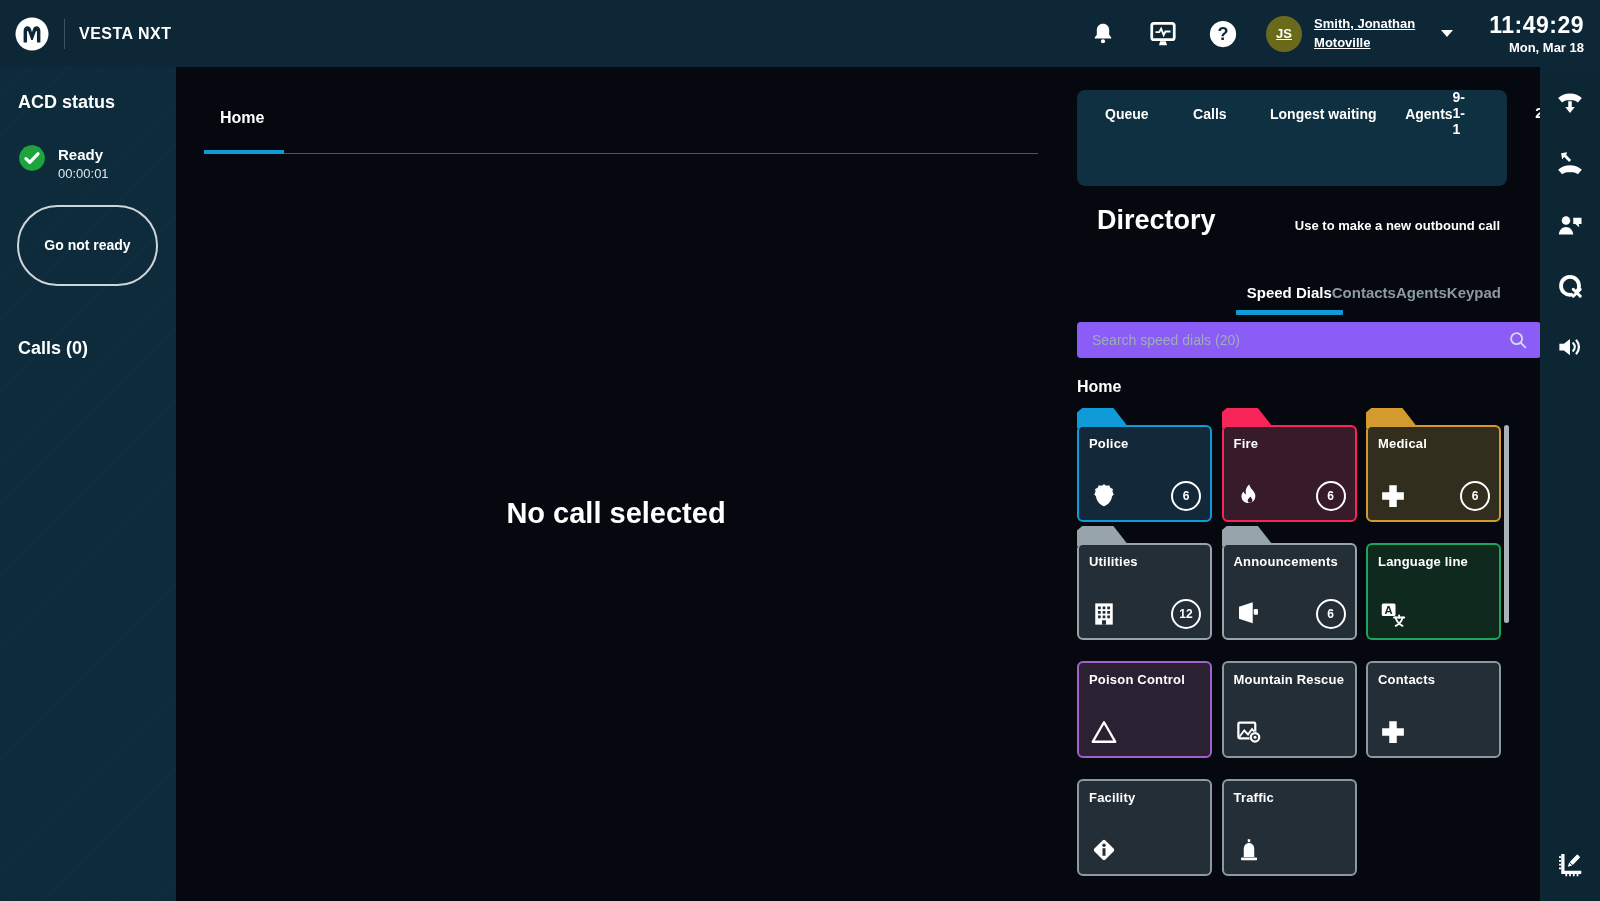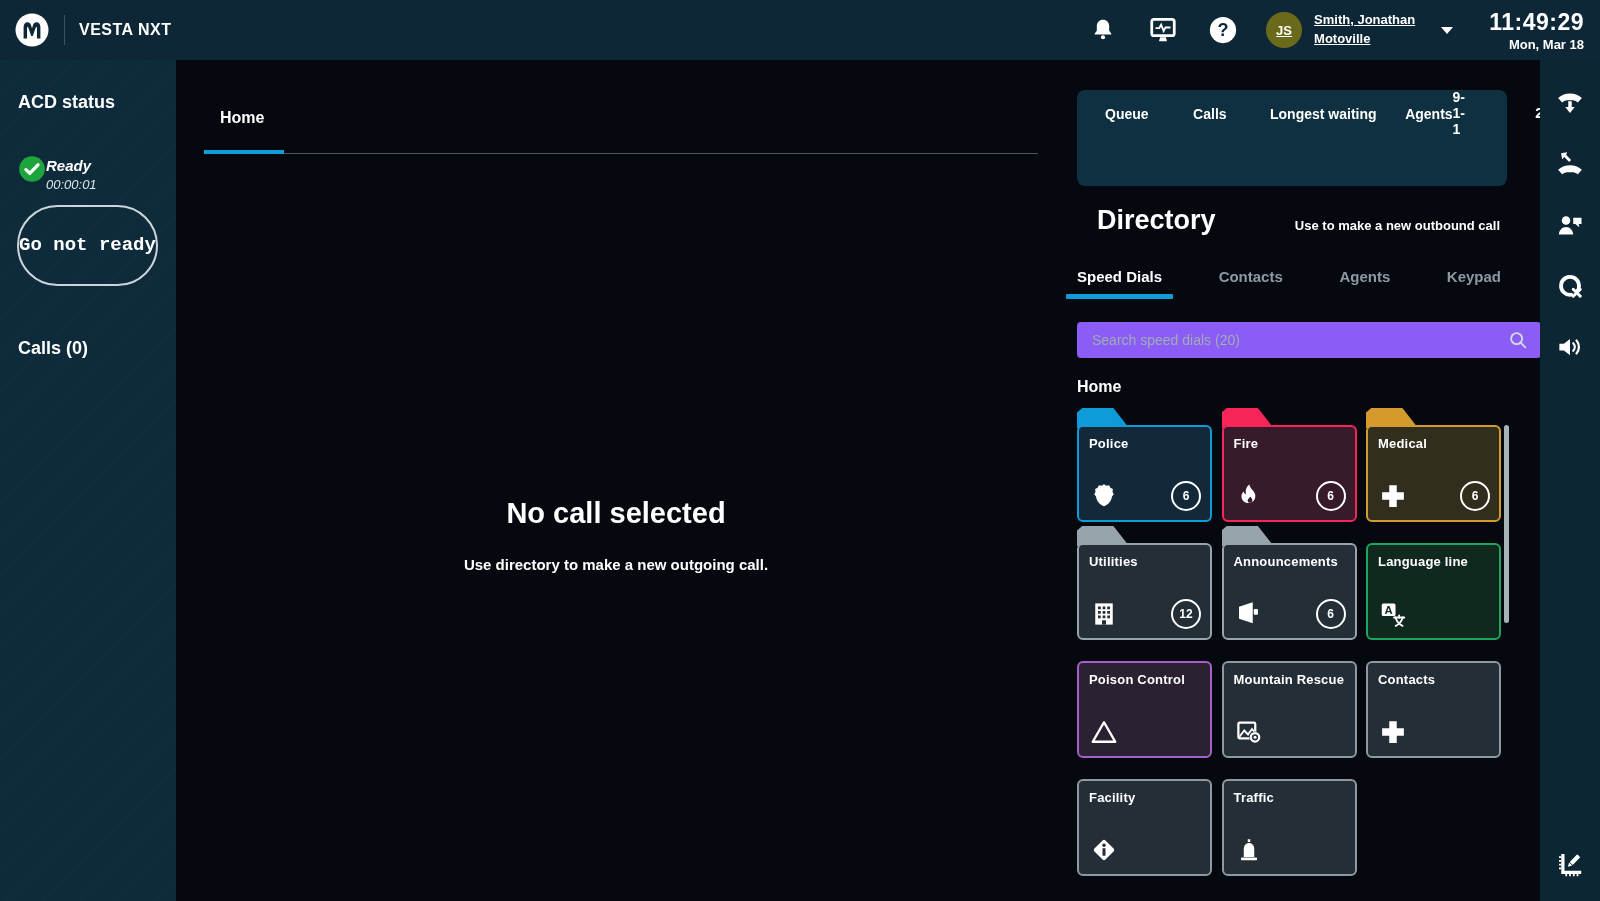--- a/index.html
+++ b/index.html
@@ -1,47 +1,47 @@
 <!DOCTYPE html>
 <html><head>
 <meta charset="utf-8">
 <style>
   * { margin:0; padding:0; box-sizing:border-box; }
   html,body { width:1600px; height:901px; background:#05080f; overflow:hidden; }
   body { font-family:"Liberation Sans","DejaVu Sans",sans-serif; color:#fff; position:relative; }
   svg { display:block; }
 
   
-  .topbar { position:absolute; left:0; top:0; width:1600px; height:60px; background:#0d2736;
+  .topbar { position:absolute; left:0; top:0; width:1600px; height:67px; background:#0d2736;
             display:flex; align-items:center; z-index:5; }
   .brand-cluster { display:flex; align-items:center; gap:14px; padding-left:14px; }
   .brand-divider { width:1px; height:30px; background:#3d535f; }
   .brand-name { font-size:16px; font-weight:bold; letter-spacing:.5px; }
   .topbar-right { margin-left:auto; display:flex; align-items:center; gap:26px; padding-right:16px; }
   .tb-iconbtn { width:34px; height:34px; display:flex; align-items:center; justify-content:center; cursor:pointer; }
   .avatar { width:36px; height:36px; border-radius:50%; background:#6b6a1a; display:flex; align-items:center;
             justify-content:center; font-size:13px; font-weight:bold; }
   .user-cluster { display:flex; align-items:center; gap:12px; cursor:pointer;text-decoration:underline; }
   .user-name { font-size:13px; font-weight:bold; line-height:1.45; }
   .caret-down { width:0; height:0; border-left:6px solid transparent; border-right:6px solid transparent;
                 border-top:7px solid #fff; margin-left:14px; }
   .clock { text-align:right; margin-left:10px; }
   .clock-time { font-size:23px; font-weight:bold; letter-spacing:.5px; }
   .clock-date { font-size:13px; font-weight:bold; margin-top:1px; }
 
   
   .left-rail { position:absolute; left:0; top:60px; width:176px; height:841px; background:#0e2b3b;
                background-image:repeating-linear-gradient(135deg, rgba(255,255,255,.012) 0 2px, transparent 2px 26px); }
   .acd-title { position:absolute; left:18px; top:32px; font-size:18px; font-weight:bold; }
-  .acd-state { position:absolute; left:18px; top:95px; display:flex; align-items:flex-start;font-style:italic; }
+  .acd-state { position:absolute; left:18px; top:84px; display:flex; gap:12px; align-items:flex-start; }
   .acd-state-label { font-size:15px; font-weight:bold; margin-top:2px; }
   .acd-state-timer { font-size:13px; color:#dfe6ea; margin-top:3px; }
   .gnr-btn { position:absolute; left:17px; top:145px; width:141px; height:81px; border:2.5px solid #cdd5da;
-             border-radius:58px; background:transparent; color:#fff; font-size:19px; font-weight:bold;
-             line-height:1.25; cursor:pointer; font-family:Liberation Mono, monospace; }
+             border-radius:58px; background:transparent; color:#fff; font-size:14px; font-weight:bold;
+             line-height:1.25; cursor:pointer; font-family:Liberation Sans, sans-serif; }
   .calls-title { position:absolute; left:18px; top:278px; font-size:18px; font-weight:bold; }
 
   
   .right-rail { position:absolute; left:1540px; top:60px; width:60px; height:841px; background:#0c2634;
                 display:flex; flex-direction:column; align-items:center; padding-top:28px; gap:31px; }
   .rr-btn { width:30px; height:30px; cursor:pointer; flex:0 0 auto; }
   .rr-bottom { position:absolute; bottom:22px; left:50%; transform:translateX(-50%); }
 
   
   .main-tab-label { position:absolute; left:220px; top:109px; font-size:16px; font-weight:bold; cursor:pointer; }
@@ -58,21 +58,21 @@
   .queue-head { height:47px; align-content:center; }
   .queue-head > div { font-size:14px; font-weight:bold; }
   .queue-divider { height:1px; background:#5d707c; }
   .queue-row { height:46px; align-content:center; }
   .queue-row > div { font-size:14px; font-weight:bold; }
   .q-right { text-align:right; }
 
   
   .dir-title { position:absolute; left:1097px; top:205px; font-size:27px; font-weight:bold; }
   .dir-hint { position:absolute; left:1180px; top:218px; width:320px; text-align:right; font-size:13px; font-weight:bold; }
-  .dir-tabs { position:absolute; left:1077px; top:268px; width:424px; display:flex; justify-content:space-between; }
+  .dir-tabs { position:absolute; left:1077px; top:284px; width:424px; display:flex; justify-content:flex-end; }
   .dir-tab { font-size:15px; font-weight:bold; color:#8d9aa3; padding-bottom:14px; position:relative; cursor:pointer; }
   .dir-tab.active { color:#fff; }
   .dir-tab.active::after { content:""; position:absolute; left:-11px; right:-11px; bottom:0; height:5px;
                            background:#0f9bd7; border-radius:1px; }
   .dir-search { position:absolute; left:1077px; top:322px; width:464px; height:36px; background:#8b5cf6;
                 border-radius:4px; }
   .dir-search input { width:100%; height:100%; background:transparent; border:none; outline:none; color:#e6edf1;
                       font-size:14px; padding:0 40px 0 15px; font-family:inherit; }
   .dir-search input::placeholder { color:#9fadb6; }
   .dir-search .mag { position:absolute; right:12px; top:7px; cursor:pointer; }
@@ -175,21 +175,20 @@
   <button class="gnr-btn">Go not ready</button>
   <div class="calls-title">Calls (0)</div>
 </div>
 
 <div class="main-tab-label">Home</div>
 <div class="main-tab-line"></div>
 <div class="main-tab-active"></div>
 
 <div class="empty-state">
   <div class="empty-title">No call selected</div>
-  <div class="empty-hint">Use directory to make a new outgoing call.</div>
 </div>
 
 <div class="queue-panel">
   <div class="queue-grid queue-head">
     <div>Queue</div>
     <div class="q-right">Calls</div>
     <div class="q-right">Longest waiting</div>
     <div class="q-right">Agents</div>
   </div>
   <div class="queue-divider"></div>

